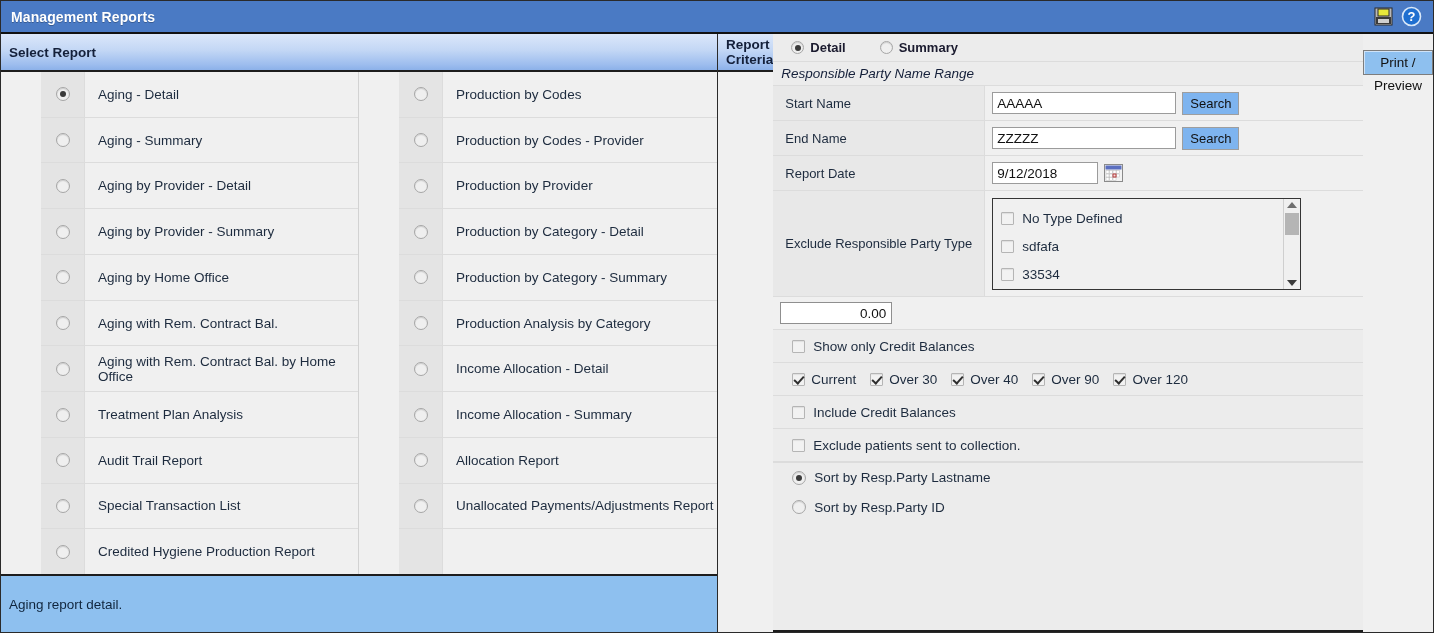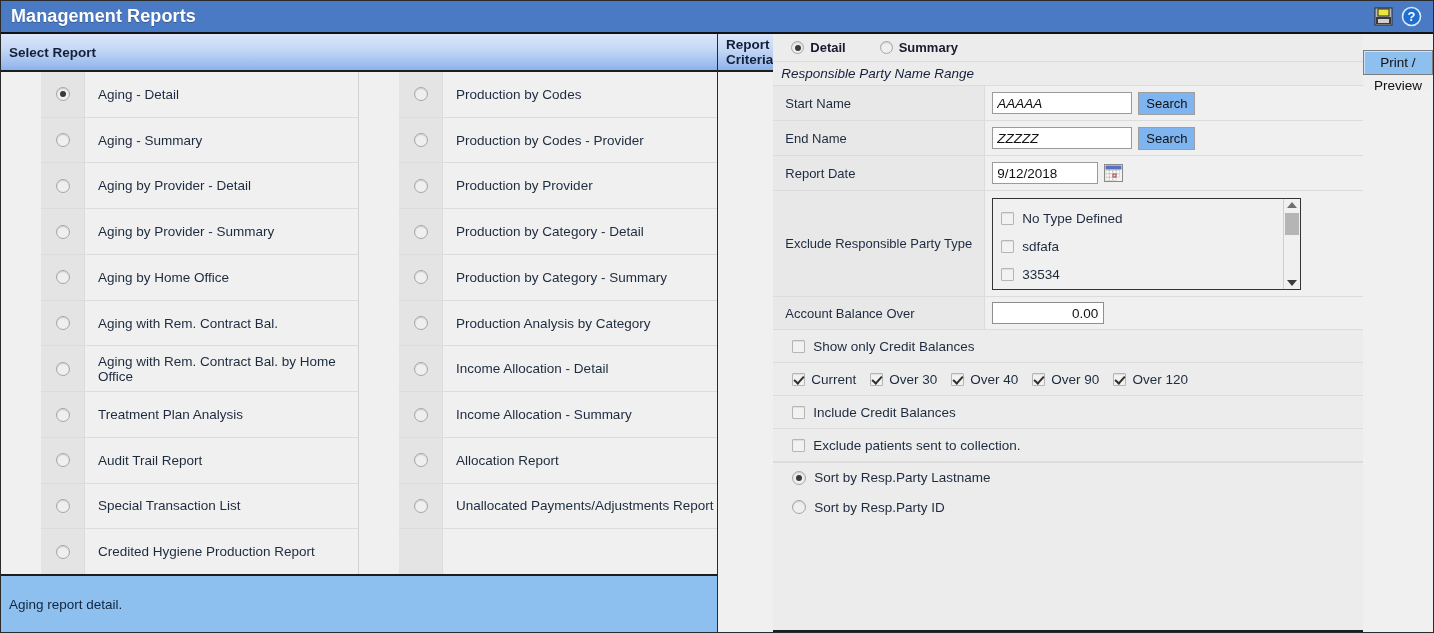--- a/index.html
+++ b/index.html
@@ -28,21 +28,21 @@
     background: #4a7ac4;
     border-bottom: 2px solid #111;
     display: flex;
     align-items: center;
     flex: 0 0 auto;
     box-sizing: border-box;
   }
   .titlebar-text {
     color: #ffffff;
     font-weight: bold;
-    font-size: 18px;
+    font-size: 14px;
     padding-left: 10px;
     letter-spacing: .1px;
     text-shadow: 0 1px 0 rgba(0,0,0,.25);
   }
   .titlebar-spacer { flex: 1 1 auto; }
   .titlebar-icons {
     display: flex;
     align-items: center;
     gap: 7px;
     padding-right: 11px;
@@ -269,21 +269,21 @@
     height: 22px;
     box-sizing: border-box;
     border: 1px solid #9b9b9b;
     background: #ffffff;
     font-family: "Liberation Sans", sans-serif;
     font-size: 13.5px;
     color: #111;
     padding: 0 4px;
     line-height: 20px;
   }
-  .tinput.name { width: 140px; font-style: italic; }
+  .tinput.name { width: 184px; }
   .tinput.date { width: 106px; }
   .tinput.amount {
     width: 112px; text-align: right; padding-right: 5px;
     border: 1px solid #8f8f8f;
   }
   .btn-search {
     height: 23px;
     min-width: 54px;
     padding: 0 7px;
     box-sizing: border-box;
@@ -661,21 +661,20 @@
               <div class="lb-scroll">
                 <span class="arr-up"></span>
                 <span class="lb-thumb"></span>
                 <span class="arr-dn"></span>
               </div>
             </div>
           </div>
         </div>
 
         <div class="frow h33">
-          <div class="flabel">Account Balance Over</div>
           <div class="fctl">
             <input class="tinput amount" type="text" value="0.00" style="">
           </div>
         </div>
 
         <label class="crow">
           <span class="cbox"></span>
           <span>Show only Credit Balances</span>
         </label>
 

